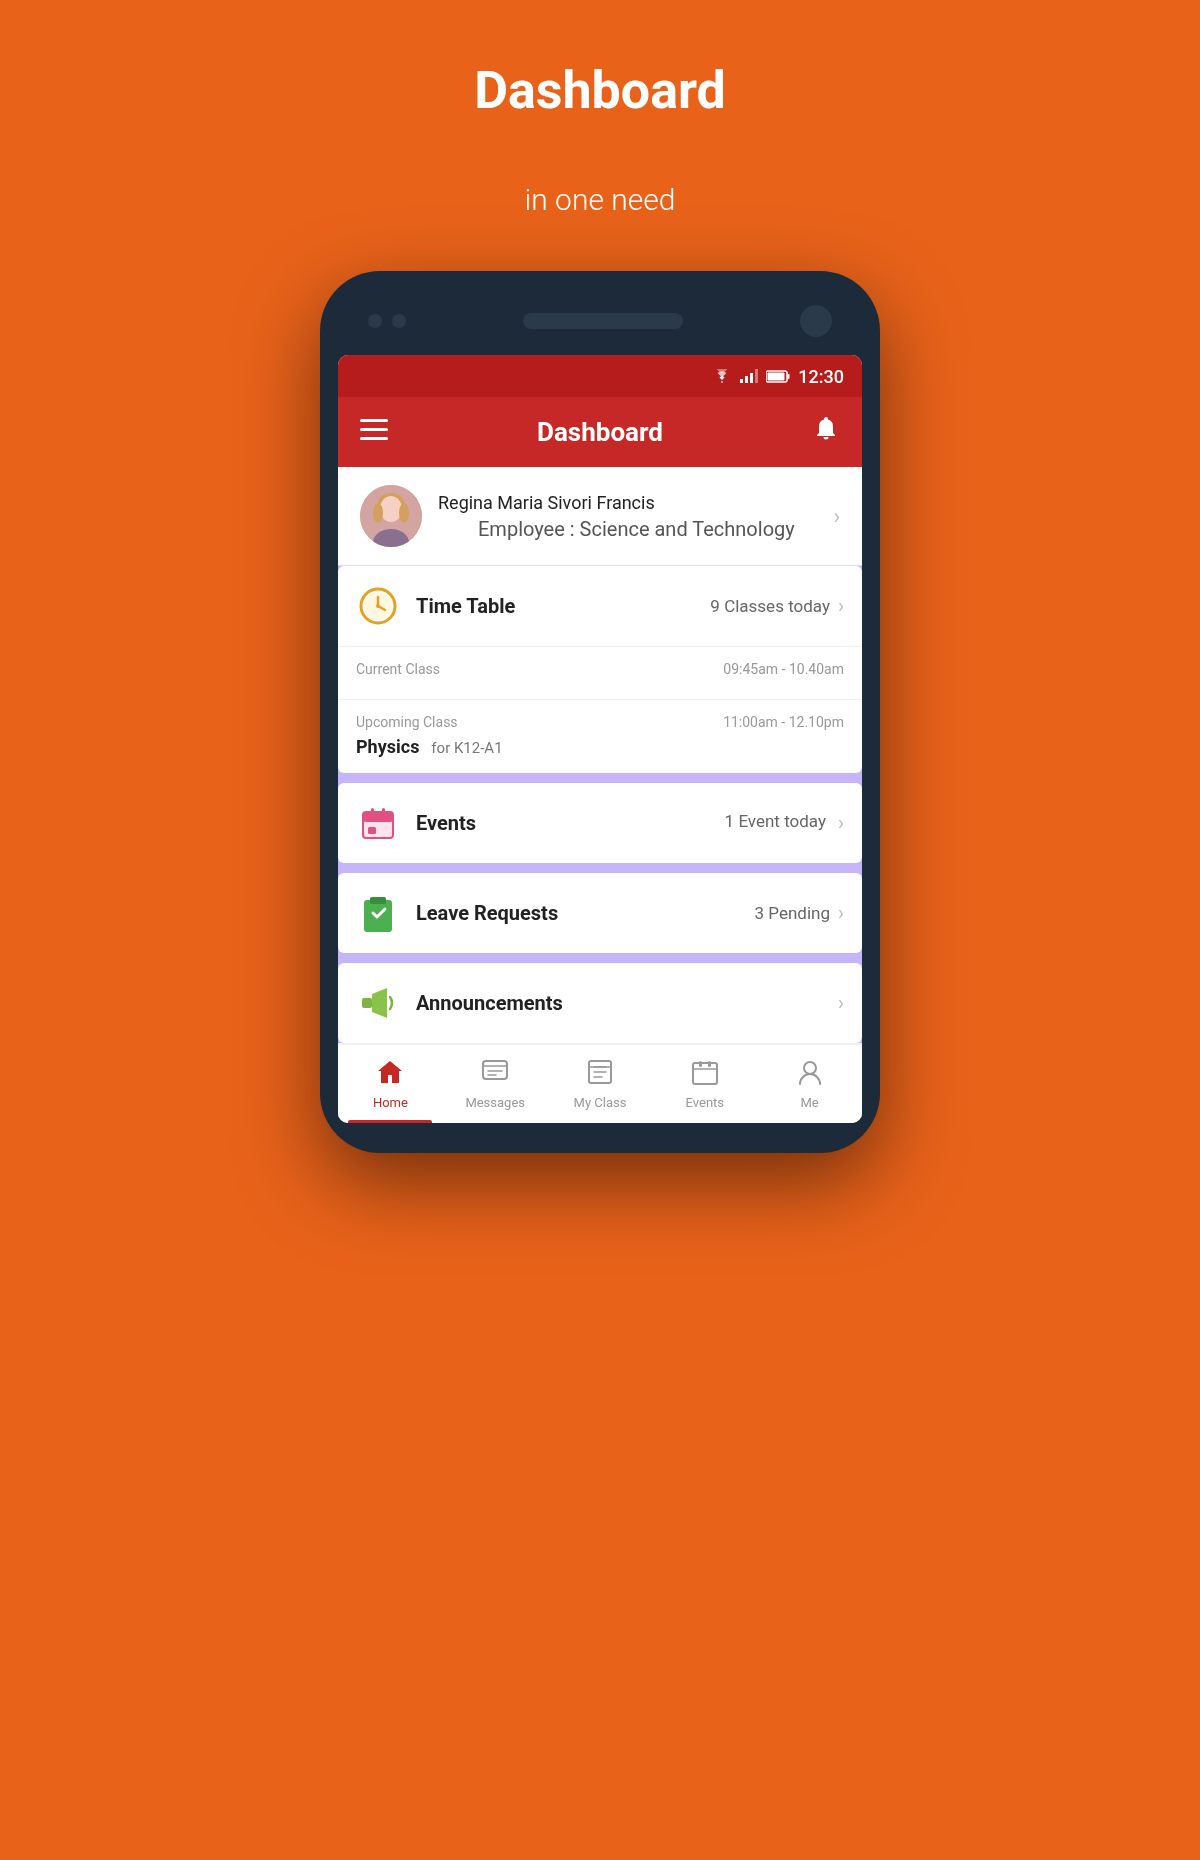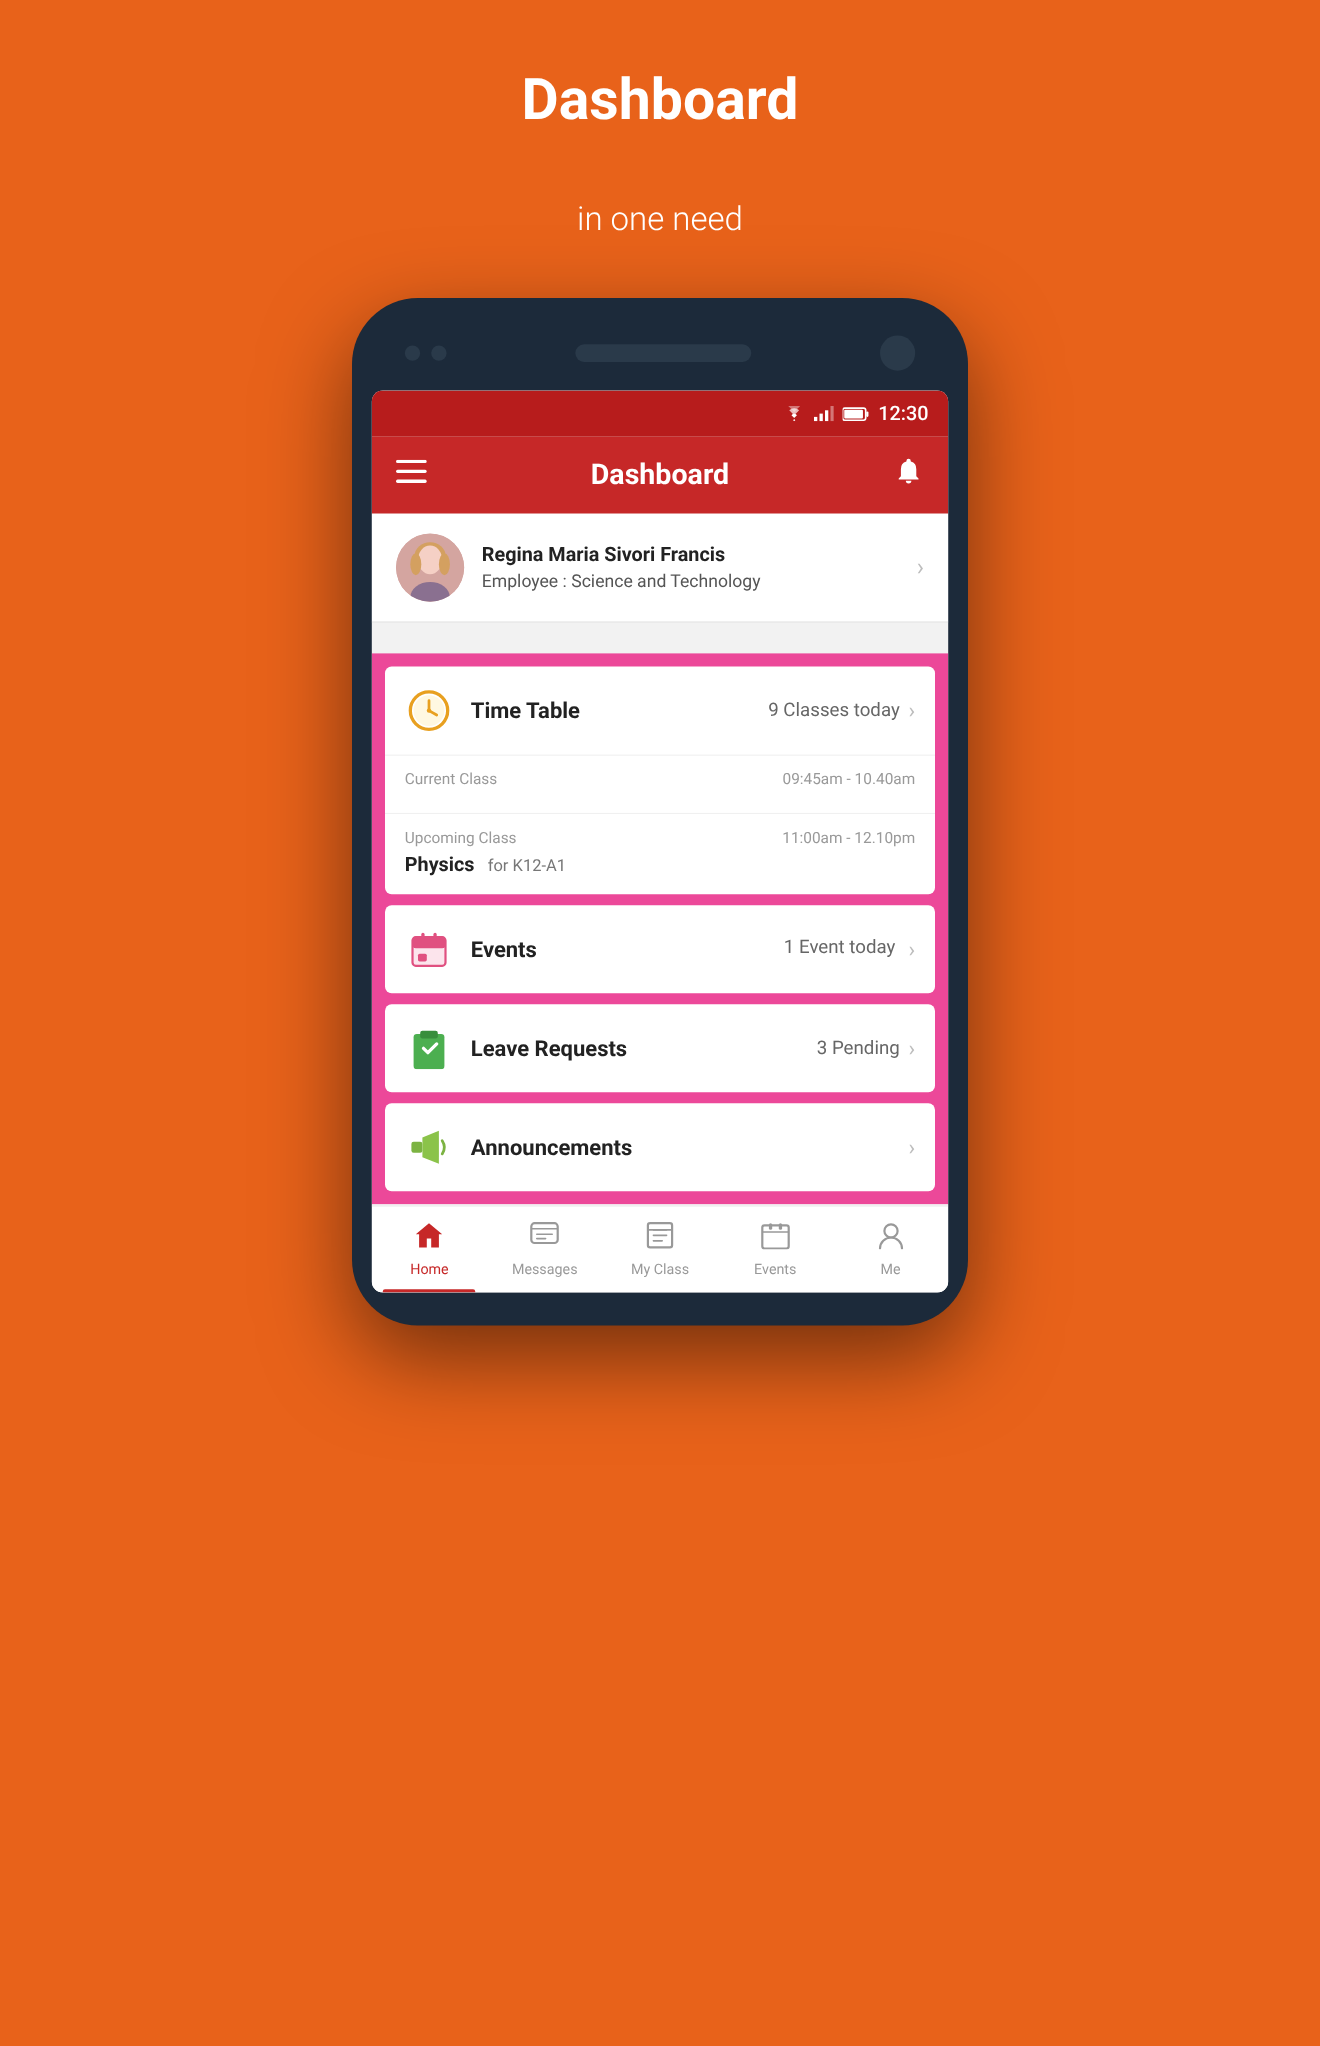--- a/index.html
+++ b/index.html
@@ -143,44 +143,43 @@
       background: #D4A5A0;
       display: flex;
       align-items: center;
       justify-content: center;
     }
     .profile-info {
       flex: 1;
     }
     .profile-name {
       font-size: 18px;
-      font-weight: 700;
+      font-weight: 400;
       color: #222;
     }
     .profile-role {
-      font-size: 16px;
+      font-size: 20px;
       color: #888;
       margin-top: 4px;
+      margin-left: 40px;
     }
     .profile-role span {
       color: #555;
     }
     .chevron-right {
       color: #BDBDBD;
       font-size: 22px;
     }
 
     
     .content-area {
-      background: #ec4899;
-      padding: 12px;
+      background: #c4b5fd;
       display: flex;
       flex-direction: column;
       gap: 10px;
-      margin-top: 28px;
     }
 
     
     .card {
       background: white;
       border-radius: 6px;
       overflow: hidden;
     }
     .card-header-row {
       display: flex;

